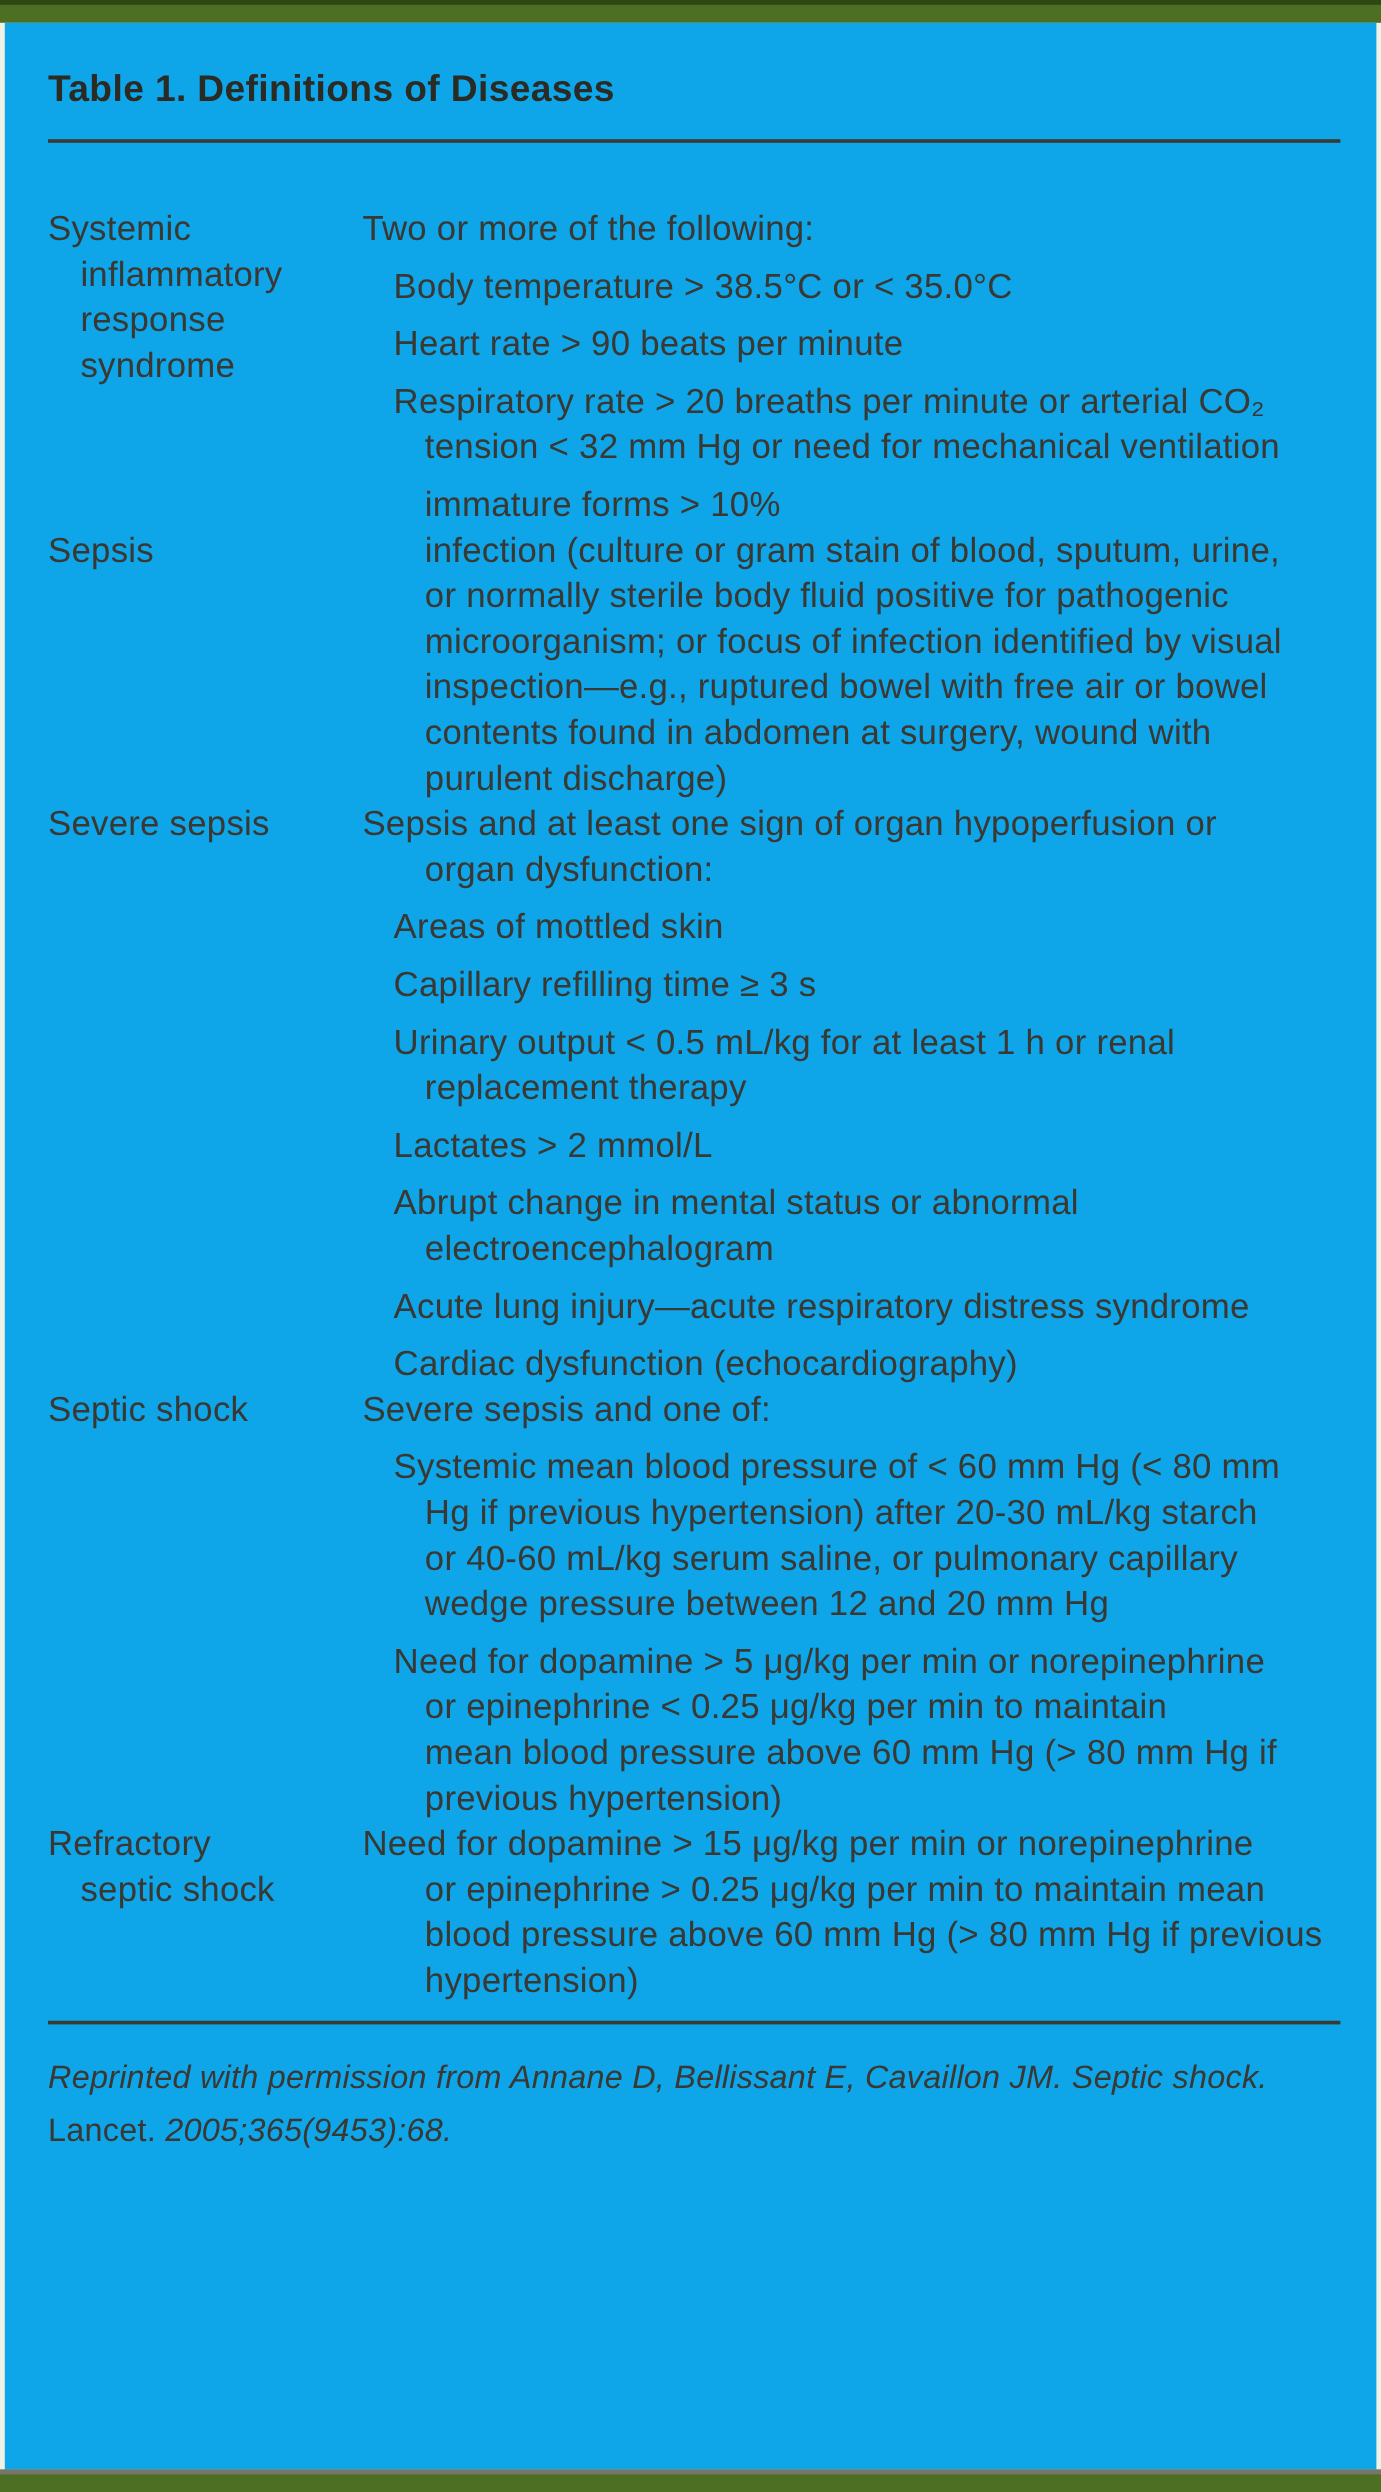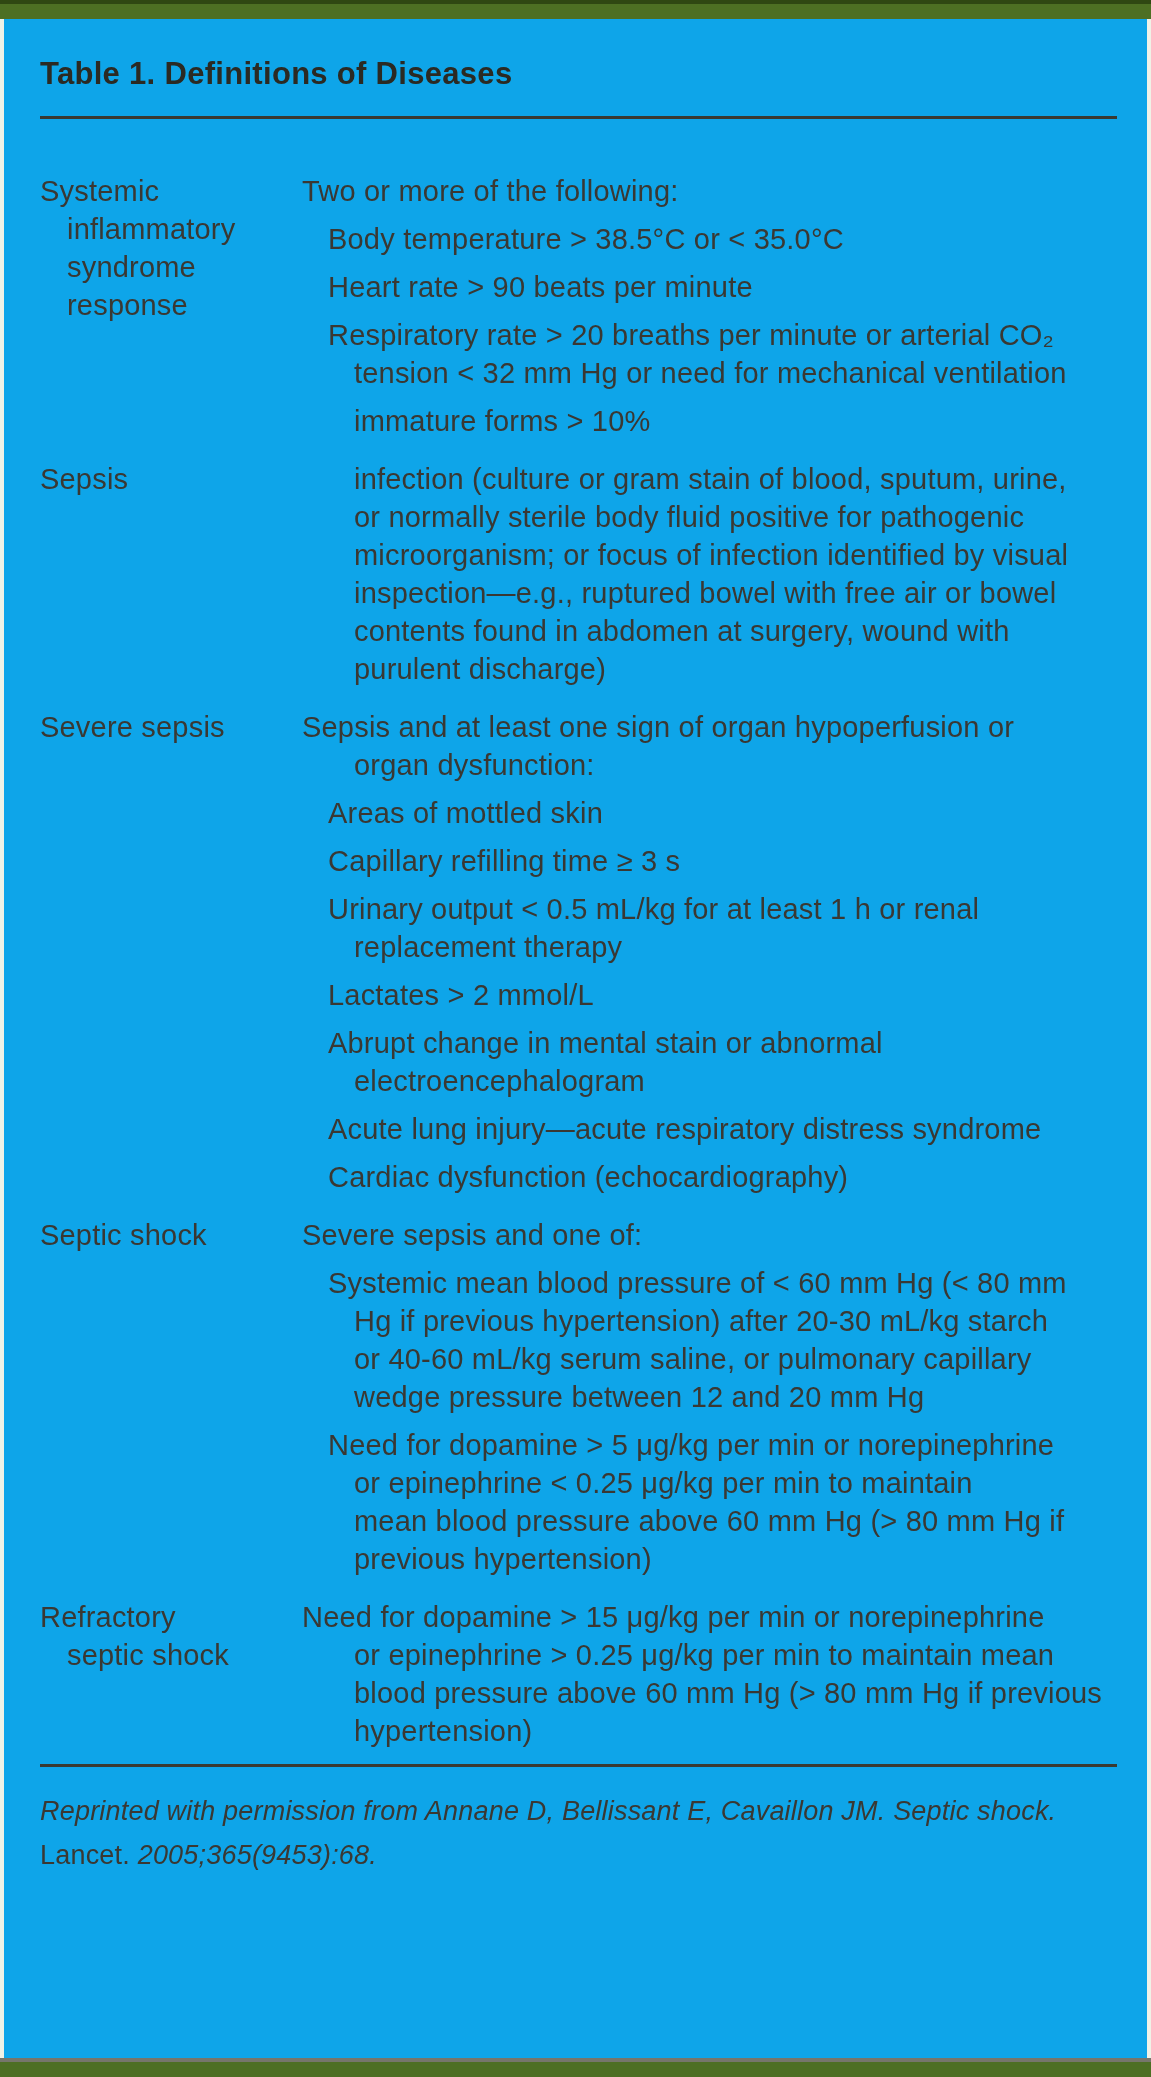--- a/index.html
+++ b/index.html
@@ -43,21 +43,21 @@
   .rule {
     height: 3px;
     background: #3a3a31;
     width: 100%;
   }
   .title-rule { margin-top: 23px; }
   .footer-rule { margin-top: 14px; }
 
   .def-table { margin-top: 53px; }
 
-  .def-row { display: flex; margin-top: 20px; }
+  .def-row { display: flex; }
   .def-row:first-child { margin-top: 0; }
 
   .term-cell {
     flex: none;
     width: 262px;
     font-size: 29px;
     line-height: 38px;
     letter-spacing: 0.2px;
     color: #3a3833;
   }
@@ -103,22 +103,22 @@
   <div class="table-title">Table 1. Definitions of Diseases</div>
 
   <div class="rule title-rule"></div>
 
   <div class="def-table">
 
     <div class="def-row">
       <div class="term-cell">
         <div class="term-line l0">Systemic</div>
         <div class="term-line l1">inflammatory</div>
+        <div class="term-line l1">response</div>
         <div class="term-line l1">syndrome</div>
-        <div class="term-line l1">response</div>
       </div>
       <div class="def-cell">
         <div class="def-block">
           <div class="def-line l0">Two or more of the following:</div>
         </div>
         <div class="def-block">
           <div class="def-line l1">Body temperature &gt; 38.5°C or &lt; 35.0°C</div>
         </div>
         <div class="def-block">
           <div class="def-line l1">Heart rate &gt; 90 beats per minute</div>
@@ -165,21 +165,21 @@
           <div class="def-line l1">Capillary refilling time ≥ 3 s</div>
         </div>
         <div class="def-block">
           <div class="def-line l1">Urinary output &lt; 0.5 mL/kg for at least 1 h or renal</div>
           <div class="def-line l2">replacement therapy</div>
         </div>
         <div class="def-block">
           <div class="def-line l1">Lactates &gt; 2 mmol/L</div>
         </div>
         <div class="def-block">
-          <div class="def-line l1">Abrupt change in mental stain or abnormal</div>
+          <div class="def-line l1">Abrupt change in mental status or abnormal</div>
           <div class="def-line l2">electroencephalogram</div>
         </div>
         <div class="def-block">
           <div class="def-line l1">Acute lung injury—acute respiratory distress syndrome</div>
         </div>
         <div class="def-block">
           <div class="def-line l1">Cardiac dysfunction (echocardiography)</div>
         </div>
       </div>
     </div>

